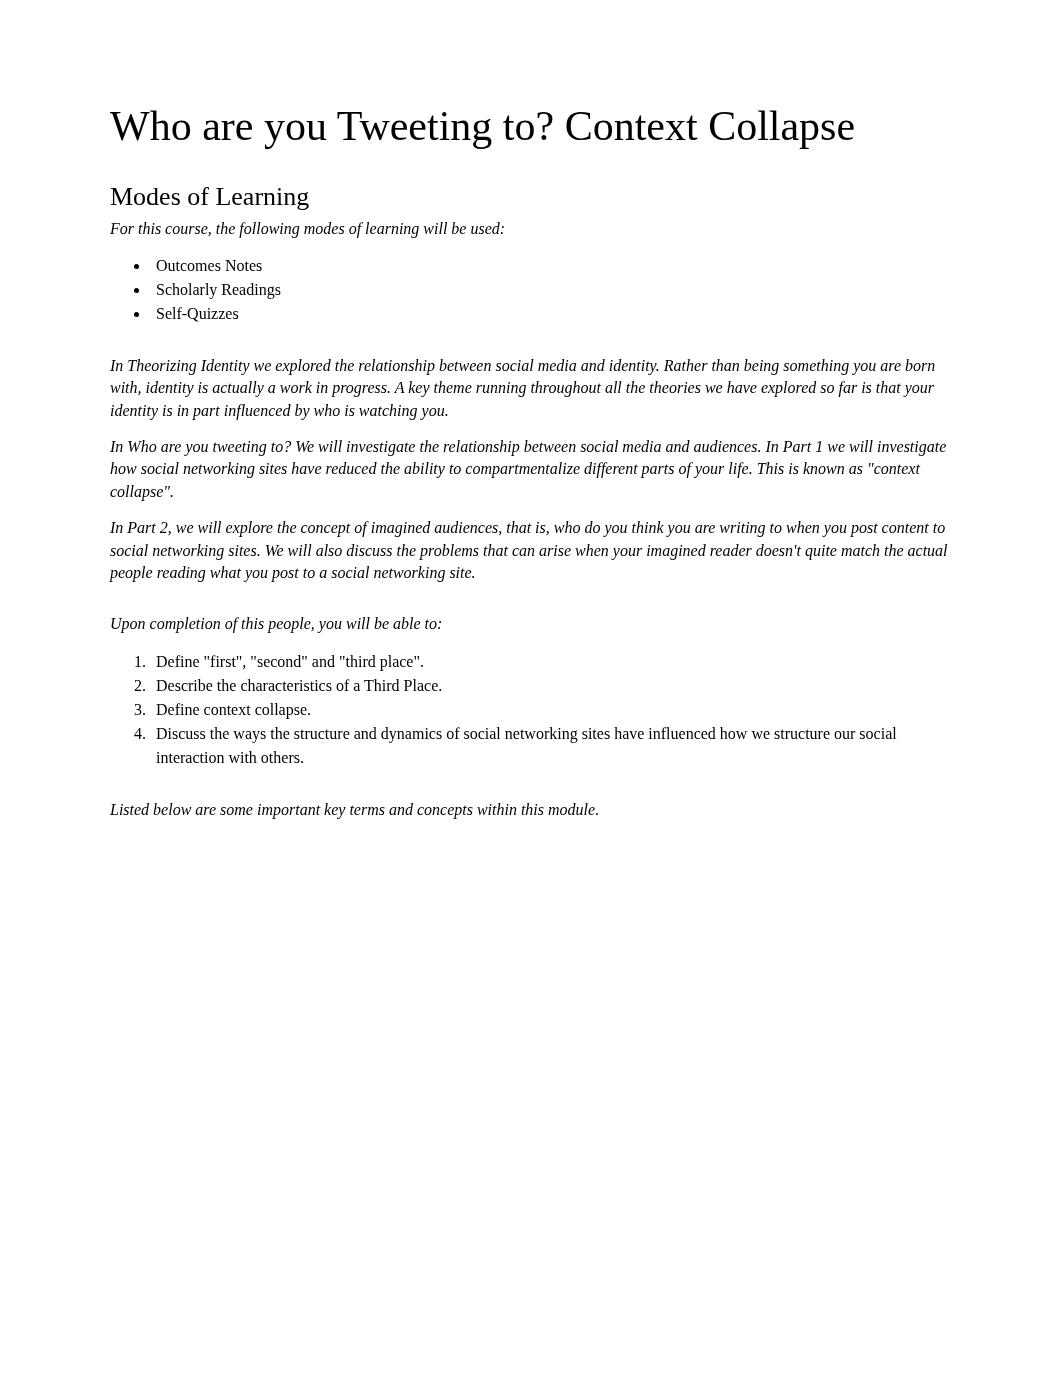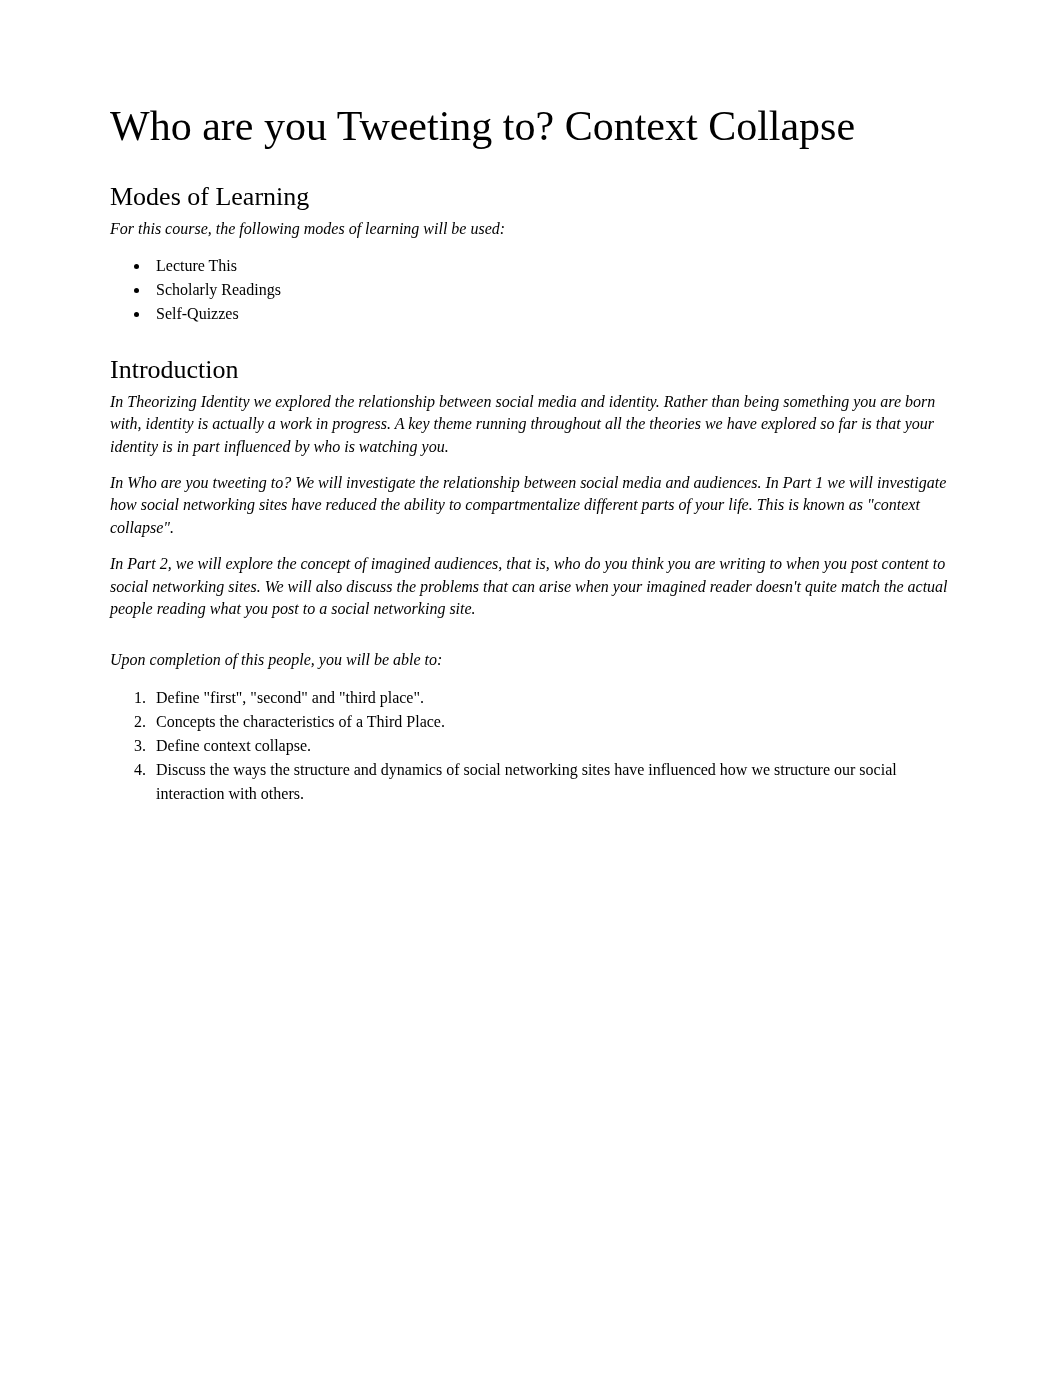--- a/index.html
+++ b/index.html
@@ -68,37 +68,37 @@
   </style>
 </head>
 <body>
 
 <h1>Who are you Tweeting to? Context Collapse</h1>
 
 <div class="section">
   <h2>Modes of Learning</h2>
   <p>For this course, the following modes of learning will be used:</p>
   <ul>
-    <li>Lecture This</li>
+    <li>Outcomes Notes</li>
     <li>Scholarly Readings</li>
     <li>Self-Quizzes</li>
   </ul>
 </div>
 
 <div class="section">
-  <h2>Introduction</h2>
   <p>In Theorizing Identity we explored the relationship between social media and identity. Rather than being something you are born with, identity is actually a work in progress. A key theme running throughout all the theories we have explored so far is that your identity is in part influenced by who is watching you.</p>
   <p>In Who are you tweeting to? We will investigate the relationship between social media and audiences. In Part 1 we will investigate how social networking sites have reduced the ability to compartmentalize different parts of your life. This is known as "context collapse".</p>
   <p>In Part 2, we will explore the concept of imagined audiences, that is, who do you think you are writing to when you post content to social networking sites. We will also discuss the problems that can arise when your imagined reader doesn't quite match the actual people reading what you post to a social networking site.</p>
 </div>
 
 <div class="section">
   <p>Upon completion of this people, you will be able to:</p>
   <ol>
     <li>Define "first", "second" and "third place".</li>
-    <li>Concepts the characteristics of a Third Place.</li>
+    <li>Describe the characteristics of a Third Place.</li>
     <li>Define context collapse.</li>
     <li>Discuss the ways the structure and dynamics of social networking sites have influenced how we structure our social interaction with others.</li>
   </ol>
 </div>
 
 <div class="section">
+  <p>Listed below are some important key terms and concepts within this module.</p>
 </div>
 
 </body></html>

